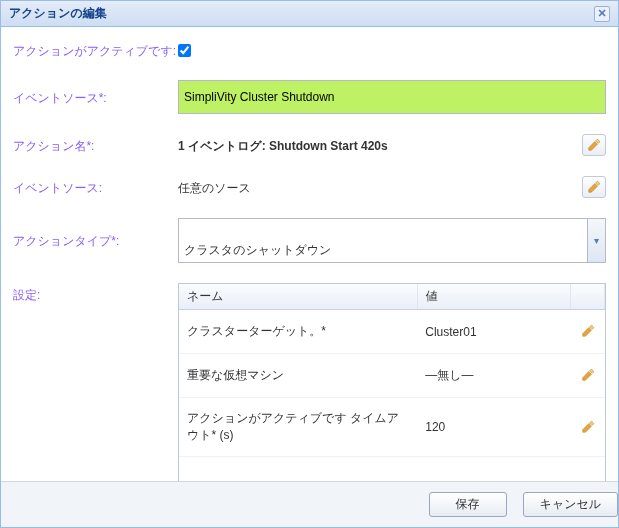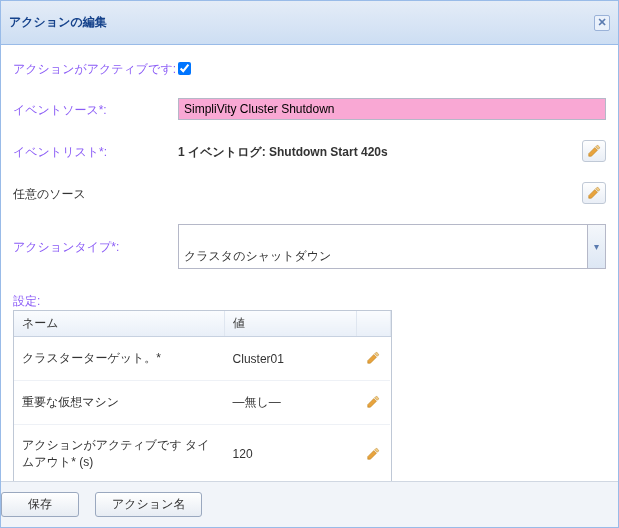--- a/index.html
+++ b/index.html
@@ -14,21 +14,21 @@
     width: 619px;
     height: 528px;
     border: 1px solid #99bbe8;
     background: #fff;
     display: flex;
     flex-direction: column;
   }
   .titlebar {
     background: linear-gradient(#e4ecf7, #cddef3);
     border-bottom: 1px solid #99bbe8;
-    padding: 13px 8px;
+    padding: 4px 8px;
     display: flex;
     align-items: center;
     color: #15428b;
     font-weight: bold;
   }
   .titlebar .title { flex: 1; }
   .closebtn {
     width: 16px; height: 16px;
     border: 1px solid #9ab2d8;
     border-radius: 2px;
@@ -51,24 +51,24 @@
   }
   .label {
     width: 165px;
     color: #8b5cf6;
     padding-top: 2px;
   }
   .field { flex: 1; display: flex; align-items: center; }
   .field input[type="text"] {
     width: 100%;
     border: 1px solid #b5b8c8;
-    padding: 3px 5px;
+    padding: 9px 5px;
     font-family: inherit;
     font-size: 12px;
-    background: #f9a8d4;
+    background: #bef264;
   }
   .field .static { padding-top: 2px; }
   .editicon {
     width: 24px; height: 22px;
     border: 1px solid #c0c9d6;
     border-radius: 3px;
     background: linear-gradient(#fefefe,#e9eef6);
     margin-left: 6px;
     display: inline-flex;
     align-items: center;
@@ -85,21 +85,21 @@
   }
   .combo .text { flex:1; padding:3px 5px;margin-top:20px; }
   .combo .arrow {
     width:18px;
     border-left:1px solid #b5b8c8;
     background: linear-gradient(#f4f7fb,#dde7f4);
     display:flex; align-items:center; justify-content:center;
     color:#5a7bb0; font-size:10px;
     cursor:pointer;
   }
-  .settings-row { display:flex; align-items:flex-start;flex-direction:column; }
+  .settings-row { display:flex; align-items:flex-start; }
   .settings-row .label { padding-top:4px; }
   .gridwrap {
     flex:1;
     border:1px solid #bfc8d6;
     background:#fff;
     height: 244px;
     overflow:hidden;
   }
   table.grid { width:100%; border-collapse:collapse; }
   table.grid th {
@@ -116,21 +116,21 @@
     padding:12px 8px;
     vertical-align:middle;
   }
   table.grid td.editcell { width:28px; text-align:center; }
   .pencil svg { width:14px; height:14px; display:block; }
   .footer {
     border-top:1px solid #d0d7e2;
     background:#f1f4f9;
     padding:10px 0;
     display:flex;
-    justify-content:flex-start;
+    justify-content:flex-end;
     gap:16px;
   }
   .btn {
     min-width:78px;
     padding:3px 16px;
     border:1px solid #9aa8bf;
     border-radius:3px;
     background: linear-gradient(#ffffff,#e7ecf3);
     cursor:pointer;
     font-family:inherit;
@@ -159,36 +159,37 @@
     </div>
 
     <div class="form-row">
       <div class="label">イベントソース*:</div>
       <div class="field">
         <input type="text" value="SimpliVity Cluster Shutdown" style="">
       </div>
     </div>
 
     <div class="form-row">
-      <div class="label">イベントリスト*:</div>
+      <div class="label">アクション名*:</div>
       <div class="field">
         <span class="static" style="font-weight:bold">1 イベントログ: Shutdown Start 420s</span>
         <span style="flex:1"></span>
         <span class="editicon">
           <span class="pencil">
             <svg viewBox="0 0 16 16">
                 <path d="M2 11l7-7 3 3-7 7H2v-3z" fill="#e8a33d" stroke="#b57813" stroke-width="0.6"></path>
                 <path d="M10 3l1-1c.5-.5 1.3-.5 1.8 0l1.2 1.2c.5.5.5 1.3 0 1.8l-1 1-3-3z" fill="#f4cf8a" stroke="#b57813" stroke-width="0.6"></path>
               </svg>
           </span>
         </span>
       </div>
     </div>
 
     <div class="form-row">
+      <div class="label">イベントソース:</div>
       <div class="field">
         <span class="static">任意のソース</span>
         <span style="flex:1"></span>
         <span class="editicon">
           <span class="pencil">
             <svg viewBox="0 0 16 16">
                 <path d="M2 11l7-7 3 3-7 7H2v-3z" fill="#e8a33d" stroke="#b57813" stroke-width="0.6"></path>
                 <path d="M10 3l1-1c.5-.5 1.3-.5 1.8 0l1.2 1.2c.5.5.5 1.3 0 1.8l-1 1-3-3z" fill="#f4cf8a" stroke="#b57813" stroke-width="0.6"></path>
               </svg>
           </span>
@@ -256,16 +257,16 @@
             </tr>
           </tbody>
         </table>
       </div>
     </div>
 
   </div>
 
   <div class="footer">
     <div class="btn">保存</div>
-    <div class="btn">アクション名</div>
+    <div class="btn">キャンセル</div>
   </div>
 
 </div>
 
 </body></html>

